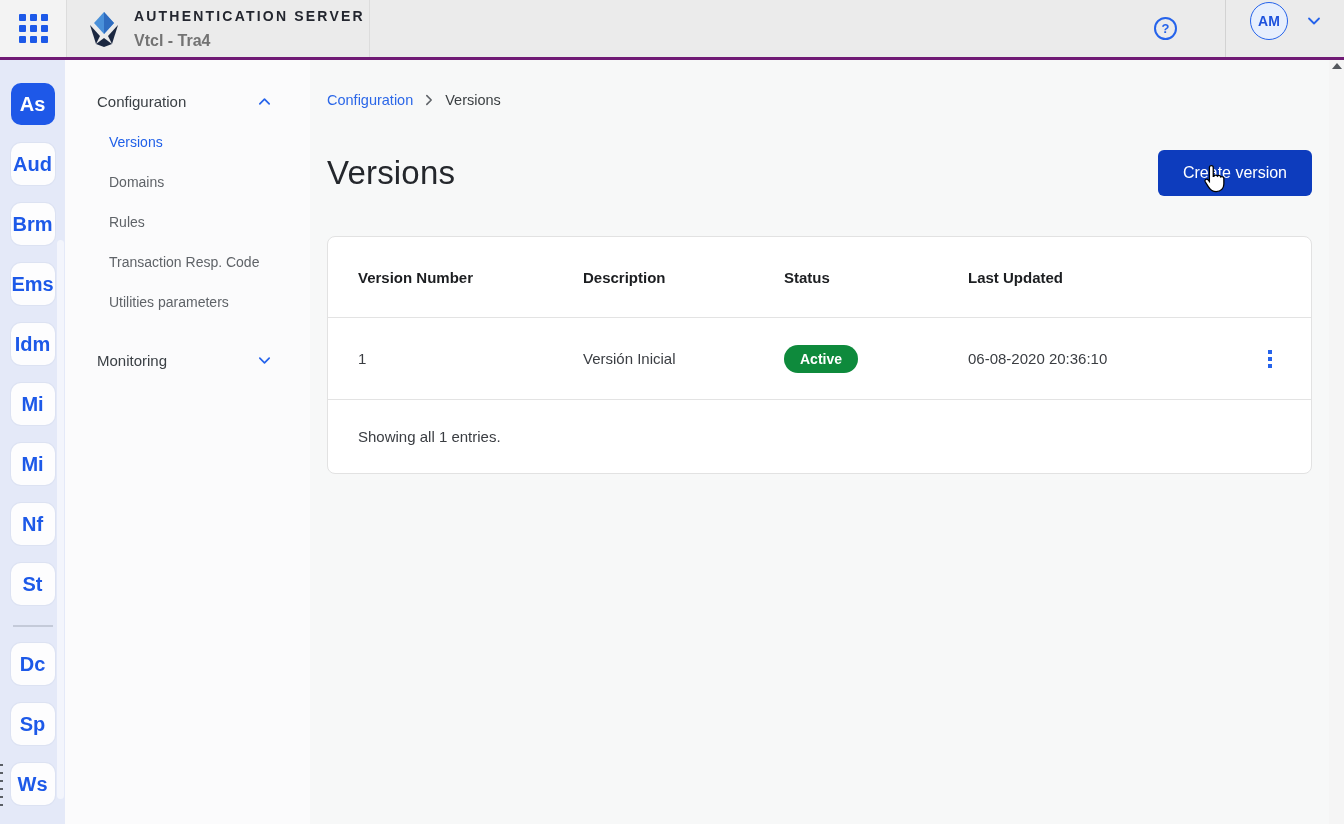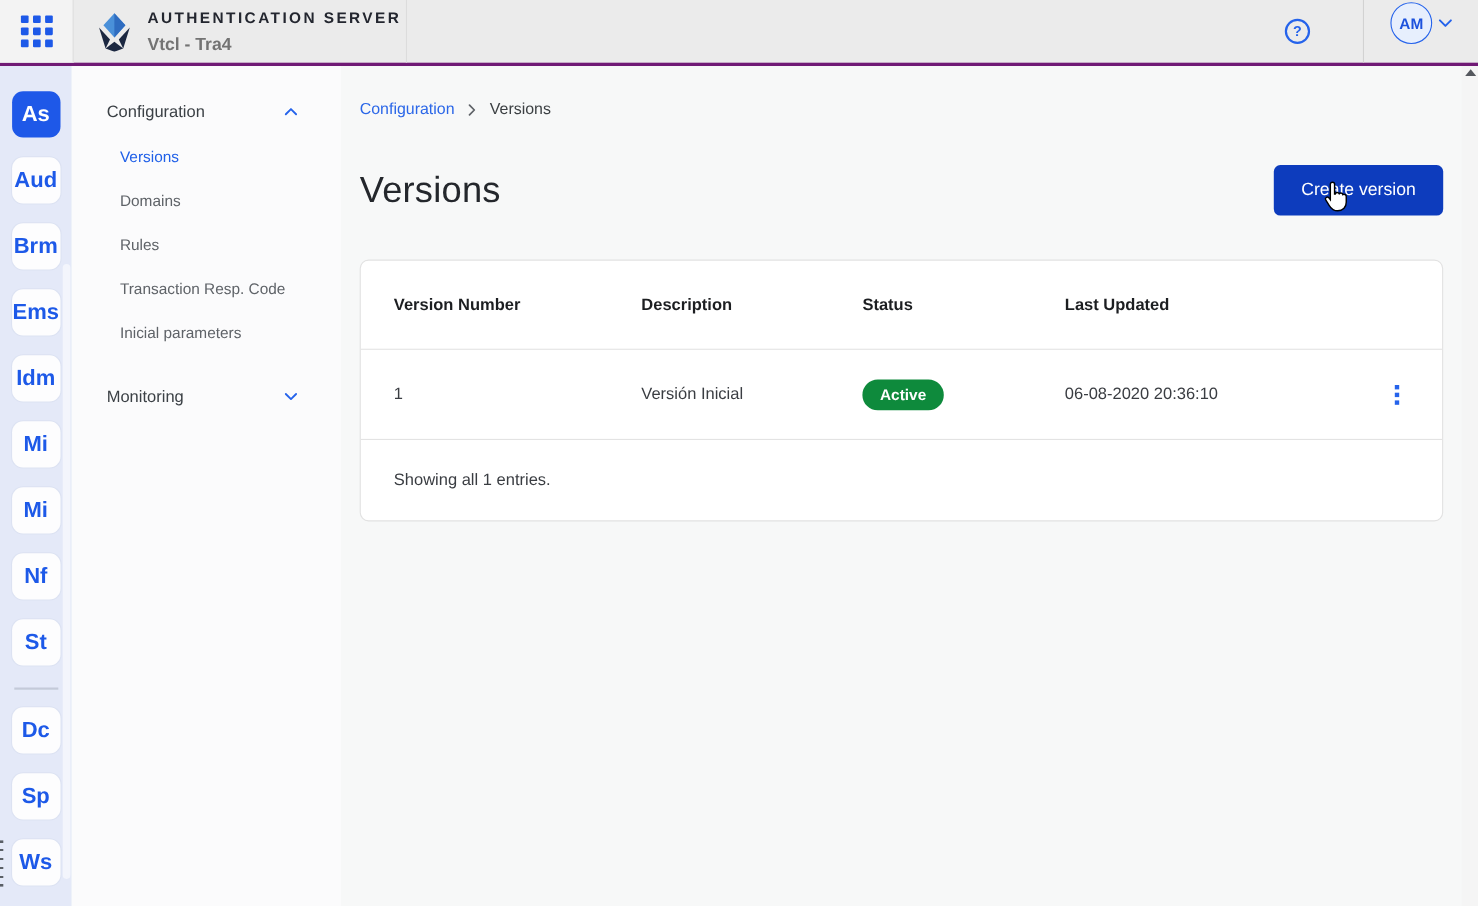--- a/index.html
+++ b/index.html
@@ -36,21 +36,21 @@
 
   .header-spacer { flex: 1; }
   .help-btn {
     align-self: center; width: 23px; height: 23px; border-radius: 50%;
     border: 2px solid #2563eb; color: #2563eb; font-size: 13px; font-weight: bold;
     display: flex; align-items: center; justify-content: center; cursor: pointer;
     margin-right: 48px;
   }
   .header-divider { width: 1px; background: #d2d2d2; }
   .account {
-    display: flex; align-items: center; gap: 4px; padding: 0 22px 16px 24px; cursor: pointer;
+    display: flex; align-items: center; gap: 18px; padding: 0 22px 16px 24px; cursor: pointer;
   }
   .avatar {
     width: 38px; height: 38px; border-radius: 50%; background: #e7effd;
     border: 1.5px solid #2563eb; color: #1d52dd; font-weight: bold; font-size: 14px;
     display: flex; align-items: center; justify-content: center;
   }
   .chev { width: 16px; height: 16px; }
 
   
   .content-row { display: flex; height: 764px; }
@@ -262,21 +262,21 @@
       <div class="nav-item">
           <span>Domains</span>
         </div>
       <div class="nav-item">
           <span>Rules</span>
         </div>
       <div class="nav-item">
           <span>Transaction Resp. Code</span>
         </div>
       <div class="nav-item">
-          <span>Inicial parameters</span>
+          <span>Utilities parameters</span>
         </div>
     </div>
     <div class="nav-section collapsible">
       <span class="label">Monitoring</span>
       <svg class="nav-chev" viewBox="0 0 16 16">
         <polyline points="3,5.5 8,10.5 13,5.5" fill="none" stroke="#2563eb" stroke-width="1.8" stroke-linecap="round" stroke-linejoin="round"></polyline>
       </svg>
     </div>
   </div>
 

